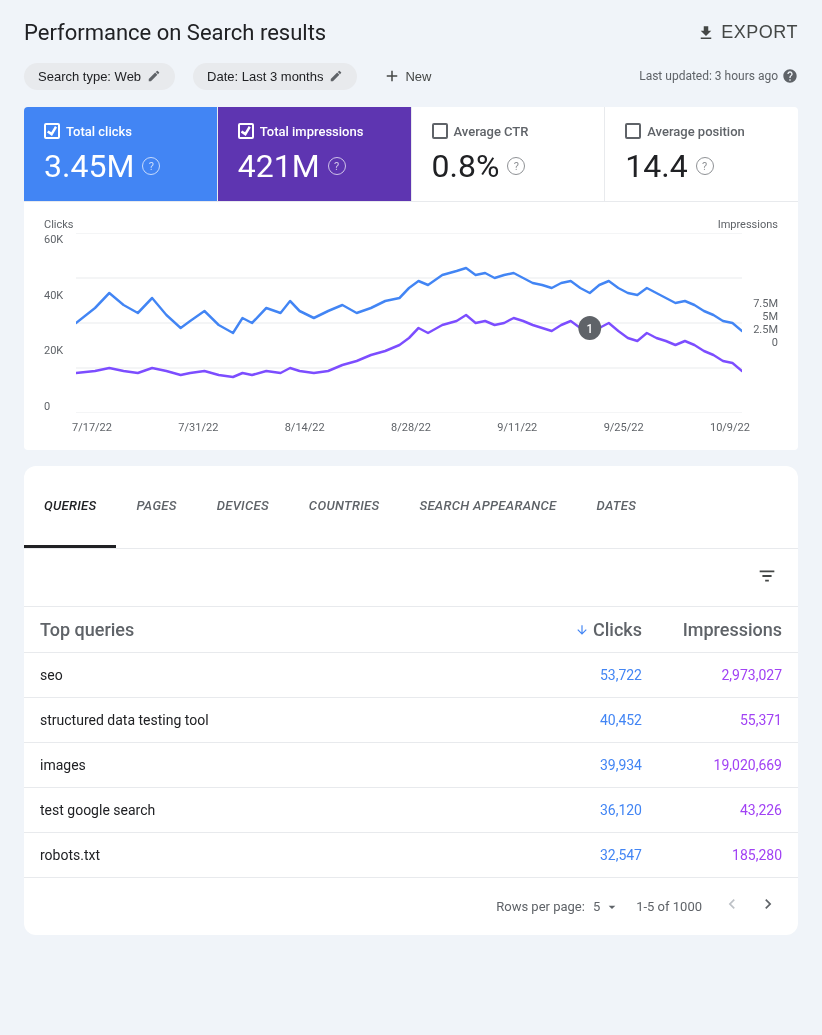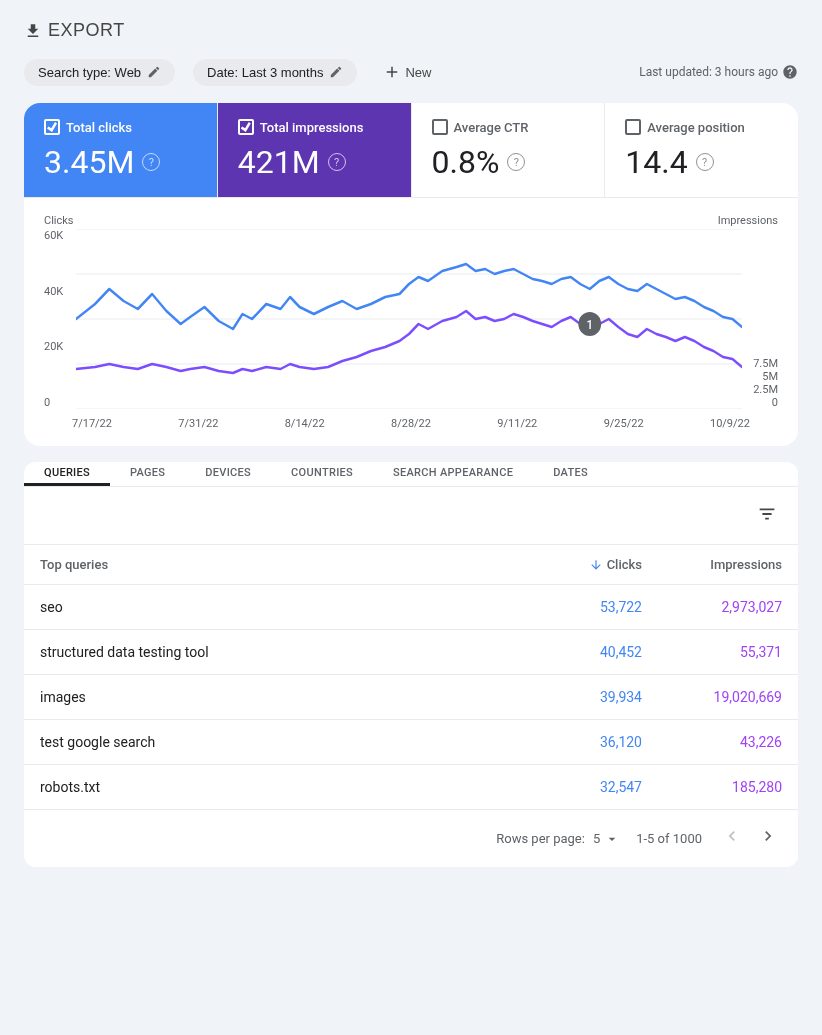--- a/index.html
+++ b/index.html
@@ -78,21 +78,21 @@
       align-items: center;
       gap: 4px;
     }
 
     .main-content {
       padding: 0 24px;
     }
 
     .metrics-card {
       background: white;
-      border-radius: 16px;
+      border-radius: 4px;
       overflow: hidden;
       margin-bottom: 16px;
     }
 
     .metrics-row {
       display: flex;
       border-bottom: 1px solid #e8eaed;
     }
     .metric-item {
       flex: 1;
@@ -175,28 +175,29 @@
     .tabs-card {
       background: white;
       border-radius: 12px;
       overflow: hidden;
     }
     .tabs-row {
       display: flex;
       border-bottom: 1px solid #e8eaed;
     }
     .tab-item {
-      padding: 4px 20px;
-      font-size: 11px;
+      padding: 32px 20px;
+      font-size: 13px;
       font-weight: 500;
       color: #5f6368;
       cursor: pointer;
       border-bottom: 3px solid transparent;
       letter-spacing: 0.3px;
       text-transform: uppercase;
+      font-style: italic;
     }
     .tab-item.active {
       color: #202124;
       border-bottom: 3px solid #202124;
     }
 
     .table-toolbar {
       display: flex;
       justify-content: flex-end;
       padding: 12px 16px;
@@ -208,21 +209,21 @@
       cursor: pointer;
       color: #444746;
       padding: 4px;
     }
 
     .table-header {
       display: flex;
       align-items: center;
       padding: 12px 16px;
       border-bottom: 1px solid #e8eaed;
-      font-size: 13px;
+      font-size: 18px;
       font-weight: 500;
       color: #5f6368;
     }
     .col-query { flex: 1; }
     .col-clicks {
       width: 120px;
       text-align: right;
       display: flex;
       align-items: center;
       justify-content: flex-end;
@@ -290,20 +291,21 @@
       color: #5f6368;
       padding: 4px;
       font-size: 18px;
     }
     .nav-btn.disabled { color: #bdc1c6; cursor: default; }
   </style>
 </head>
 <body>
 
 <div class="header">
+  <h1 class="header-title">Performance on Search results</h1>
   <button class="export-btn">
     <svg width="18" height="18" viewBox="0 0 24 24" fill="currentColor">
       <path d="M19 9h-4V3H9v6H5l7 7 7-7zM5 18v2h14v-2H5z"></path>
     </svg>
     <span>EXPORT</span>
   </button>
 </div>
 
 <div class="toolbar">
   <button class="filter-chip">
@@ -408,21 +410,21 @@
 
             <polyline points="0,90 20,75 35,60 50,72 65,80 80,65 95,82 110,95 120,88 135,78 150,92 165,100 175,85 185,90 200,75 215,80 225,68 235,78 250,85 265,78 280,72 295,80 310,75 325,68 340,65 350,55 360,48 370,52 385,42 400,38 410,35 420,42 430,40 440,45 450,42 460,40 470,45 480,50 490,52 500,55 510,50 520,48 530,55 540,60 550,52 560,48 570,55 580,60 590,62 600,55 610,60 620,65 630,70 640,68 650,72 660,78 670,82 680,88 690,90 700,98" fill="none" stroke="#4285f4" stroke-width="2.5" stroke-linejoin="round" stroke-linecap="round"></polyline>
 
             <polyline points="0,140 20,138 35,135 50,138 65,140 80,135 95,138 110,142 120,140 135,138 150,142 165,144 175,140 185,142 200,138 215,140 225,135 235,138 250,140 265,138 280,132 295,128 310,122 325,118 340,112 350,105 360,95 370,100 385,92 400,88 410,82 420,90 430,88 440,92 450,90 460,85 470,88 480,92 490,95 500,98 510,92 520,88 530,95 540,100 550,95 560,90 570,98 580,105 590,108 600,100 610,105 620,108 630,112 640,108 650,112 660,118 670,122 680,128 690,130 700,138" fill="none" stroke="#7c4dff" stroke-width="2.5" stroke-linejoin="round" stroke-linecap="round"></polyline>
 
             <circle cx="540" cy="95" r="12" fill="#5f6368"></circle>
             <text x="540" y="100" text-anchor="middle" fill="white" font-size="12" font-weight="500">1</text>
           </svg>
         </div>
 
-        <div style="width:36px; display:flex; flex-direction:column; justify-content:flex-end; font-size:11px; color:#5f6368; padding-left:4px; height:180px; text-align:right;">
+        <div style="width:36px; display:flex; flex-direction:column; justify-content:center; font-size:11px; color:#5f6368; padding-left:4px; height:180px; text-align:right;">
           <span>7.5M</span>
           <span>5M</span>
           <span>2.5M</span>
           <span>0</span>
         </div>
       </div>
 
       <div class="x-labels">
         <span>7/17/22</span>
         <span>7/31/22</span>

